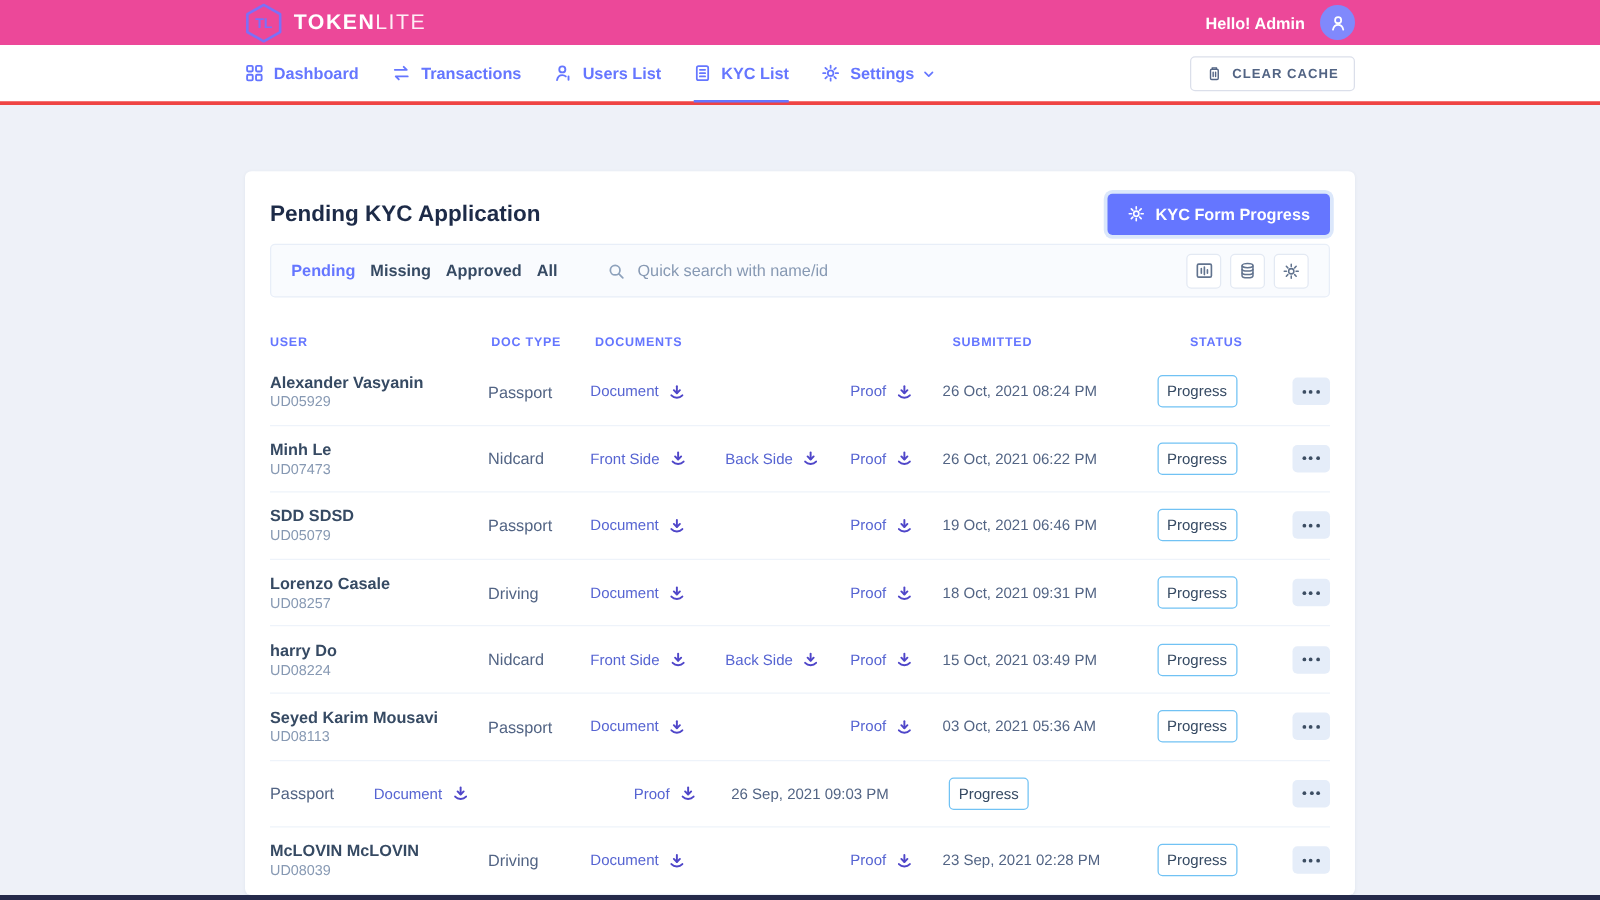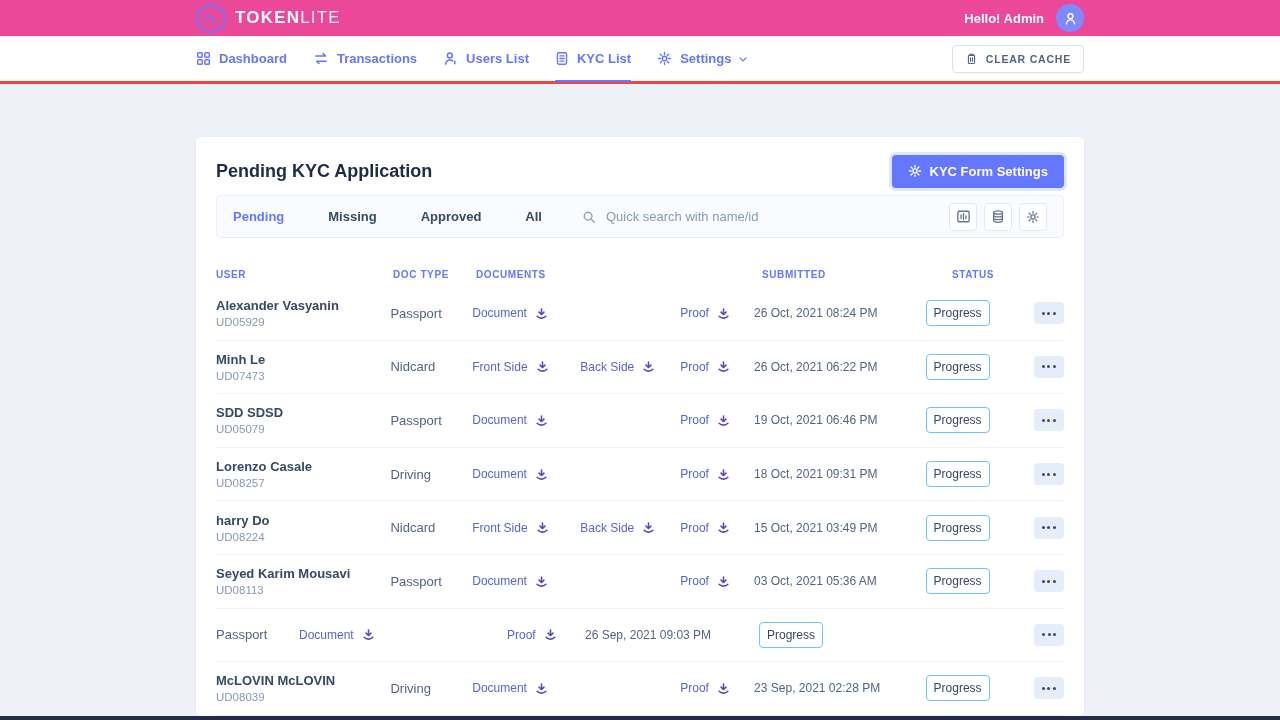--- a/index.html
+++ b/index.html
@@ -74,21 +74,21 @@
     padding: 9px 16px; font-family: "Liberation Sans", sans-serif;
     font-size: 13px; font-weight: bold; cursor: pointer;
     box-shadow: 0 0 0 3px #dbe7fb;
   }
 
   
   .filter-bar {
     height: 43px; background: #f9fbfe; border: 1px solid #e8eef8; border-radius: 4px;
     display: flex; align-items: center; padding: 0 16px;
   }
-  .tabs { display: flex; gap: 44px; }
+  .tabs { display: flex; gap: 12px; }
   .tab {
     background: none; border: none; font-family: "Liberation Sans", sans-serif;
     font-size: 13px; font-weight: bold; color: #364a63; cursor: pointer; padding: 0;
   }
   .tab.active { color: #6576ff; }
   .searchbox { display: flex; align-items: center; gap: 10px; margin-left: 40px; color: #8ea2bc; }
   .searchbox input {
     border: none; background: transparent; outline: none;
     font-family: "Liberation Sans", sans-serif; font-size: 13px; color: #364a63; width: 280px;
   }
@@ -242,21 +242,21 @@
 <main class="card">
   <div class="card-head">
     <h1 class="page-title">Pending KYC Application</h1>
     <button class="kyc-settings-btn">
       <span style="display:flex">
         <svg width="14" height="14" viewBox="0 0 16 16" fill="none" stroke="#fff" stroke-width="1.5" stroke-linecap="round">
           <circle cx="8" cy="8" r="2.4"></circle>
           <path d="M8 1.6v2M8 12.4v2M1.6 8h2M12.4 8h2M3.5 3.5l1.4 1.4M11.1 11.1l1.4 1.4M12.5 3.5l-1.4 1.4M4.9 11.1l-1.4 1.4"></path>
         </svg>
       </span>
-      <span>KYC Form Settings</span>
+      <span>KYC Form Progress</span>
     </button>
   </div>
 
   <div class="filter-bar">
     <div class="tabs">
       <button class="tab active">Pending</button>
       <button class="tab">Missing</button>
       <button class="tab">Approved</button>
       <button class="tab">All</button>
     </div>

